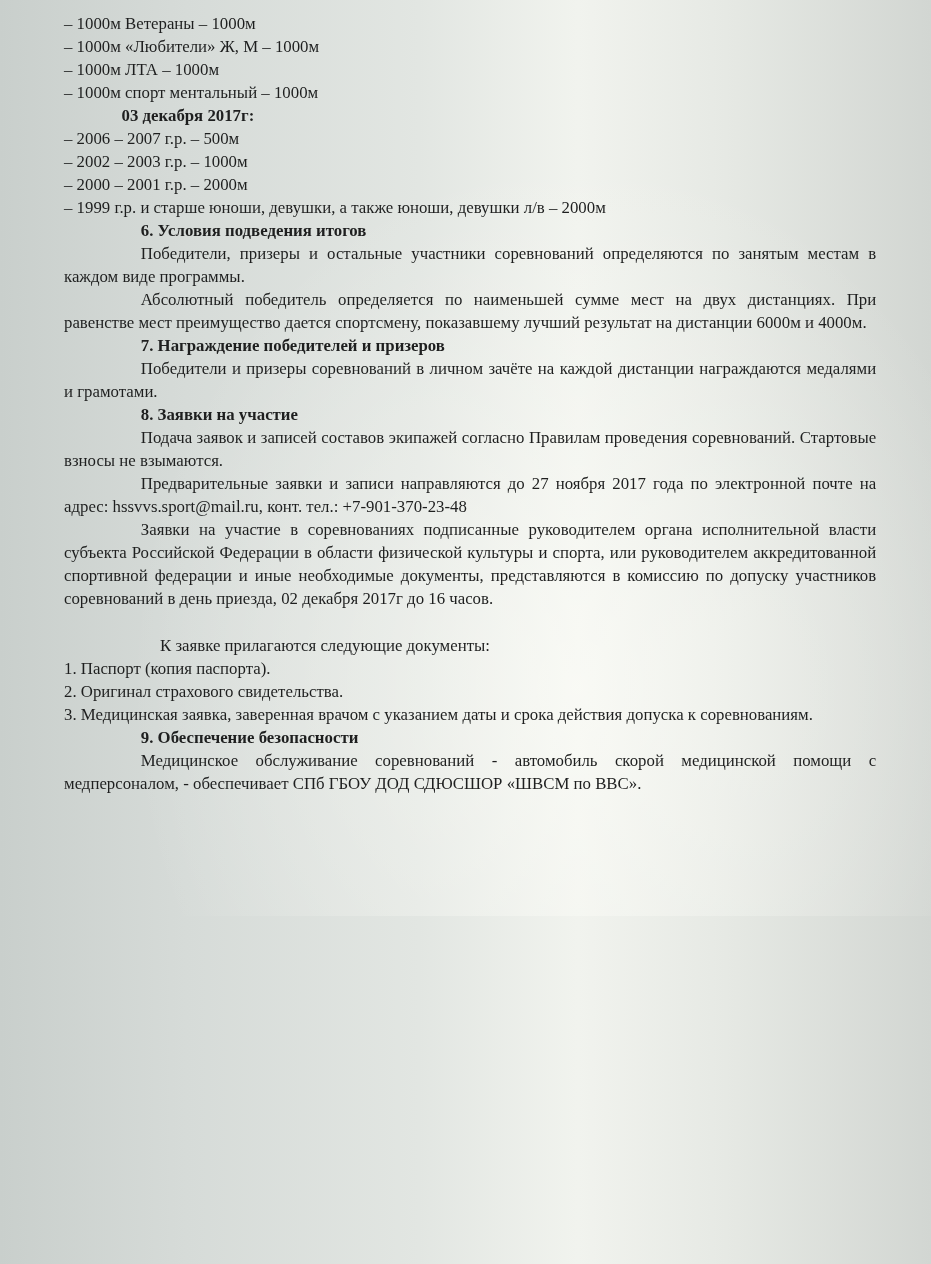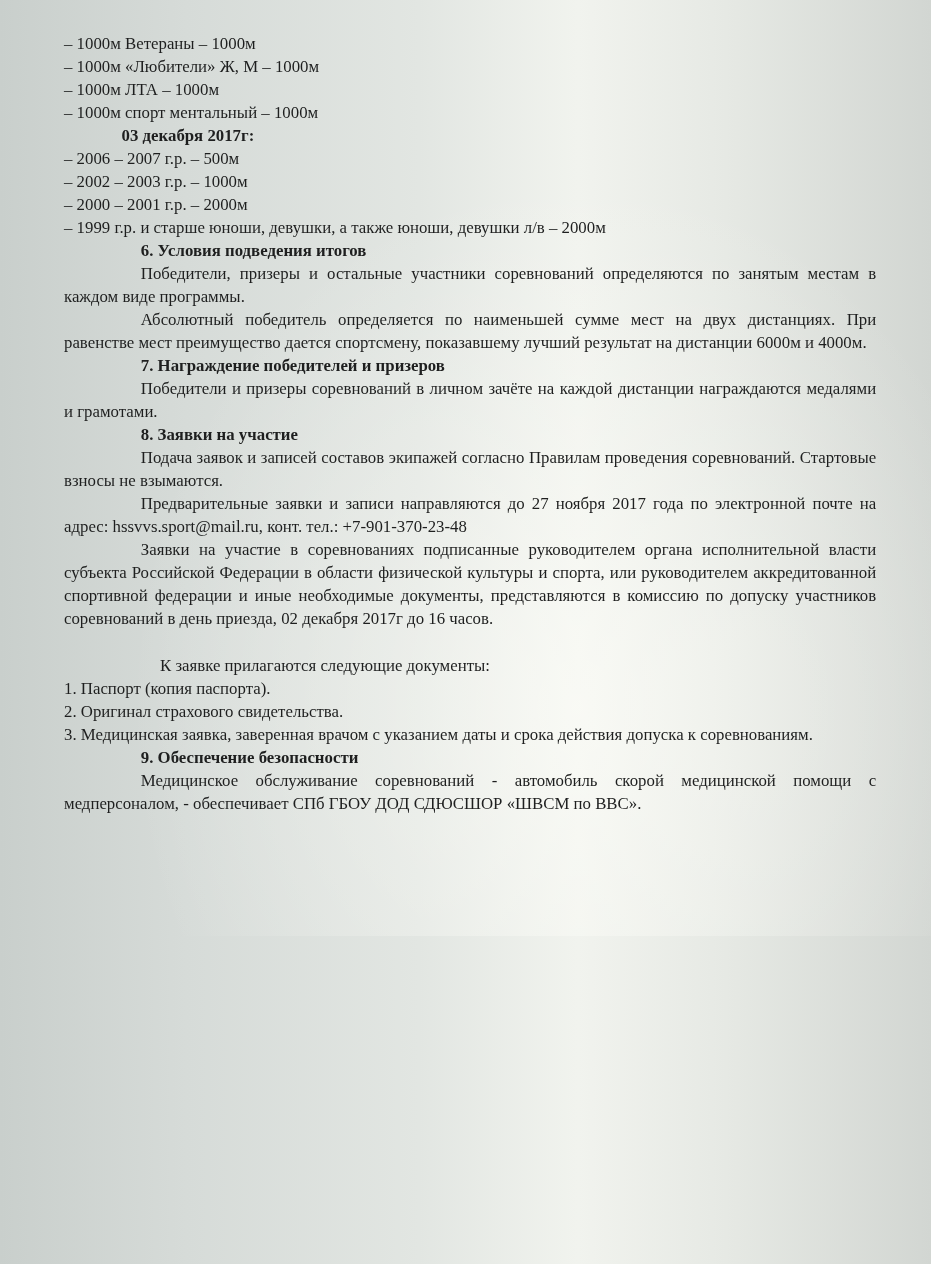--- a/index.html
+++ b/index.html
@@ -6,21 +6,20 @@
     body {
       width: 931px; height: 1264px; overflow: hidden;
       background: linear-gradient(90deg, #c9cfcc 0%, #d6dbd8 20%, #e2e6e2 45%, #f1f3ee 62%, #e6e9e4 78%, #d2d6d2 100%);
       font-family: "Liberation Serif", "DejaVu Serif", serif;
       color: #1e1f1f;
       position: relative;
     }
     .page {
       position: absolute; left: 0; top: 0; width: 931px; height: 916px;
       background: radial-gradient(ellipse at 62% 75%, rgba(255,255,250,0.55) 0%, rgba(255,255,250,0) 55%);
-      margin-top: 20px;
     }
     .content {
       position: absolute; left: 64px; top: 12px; width: 846px;
       font-size: 17.5px; line-height: 23px;
       transform: scaleX(0.96); transform-origin: left top;
     }
     .line { white-space: nowrap; }
     .date-heading { font-weight: bold; padding-left: 60px; }
     .section-heading { font-weight: bold; padding-left: 80px; }
     .para { text-align: justify; text-indent: 80px; }

